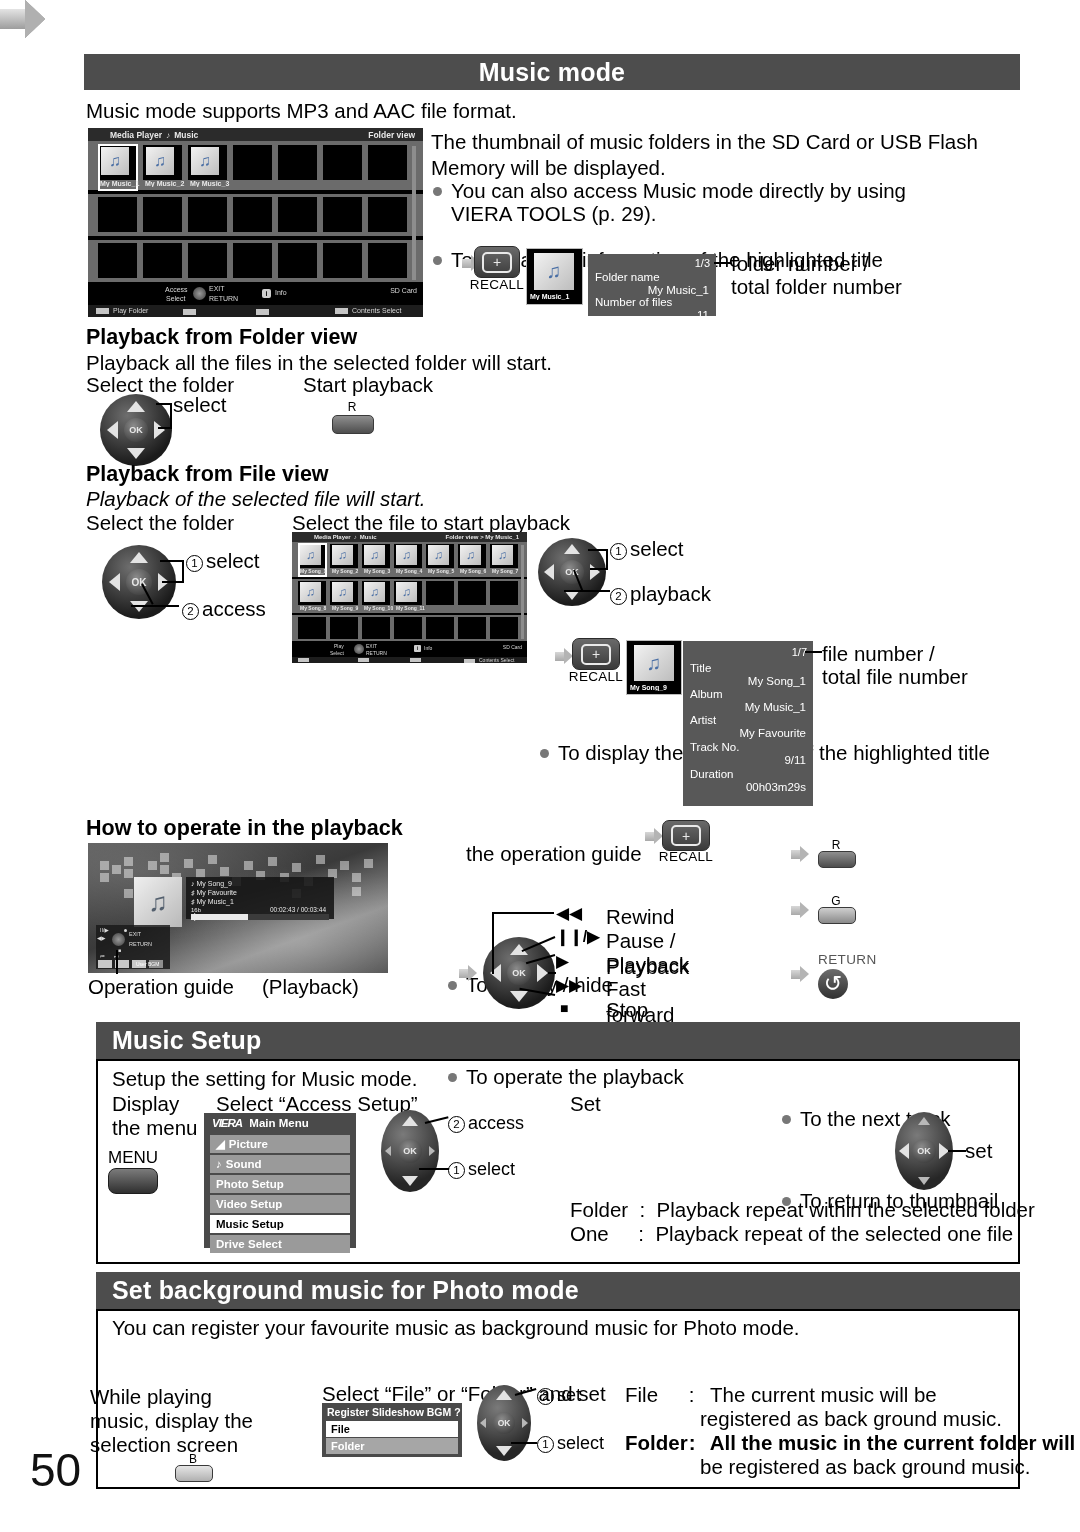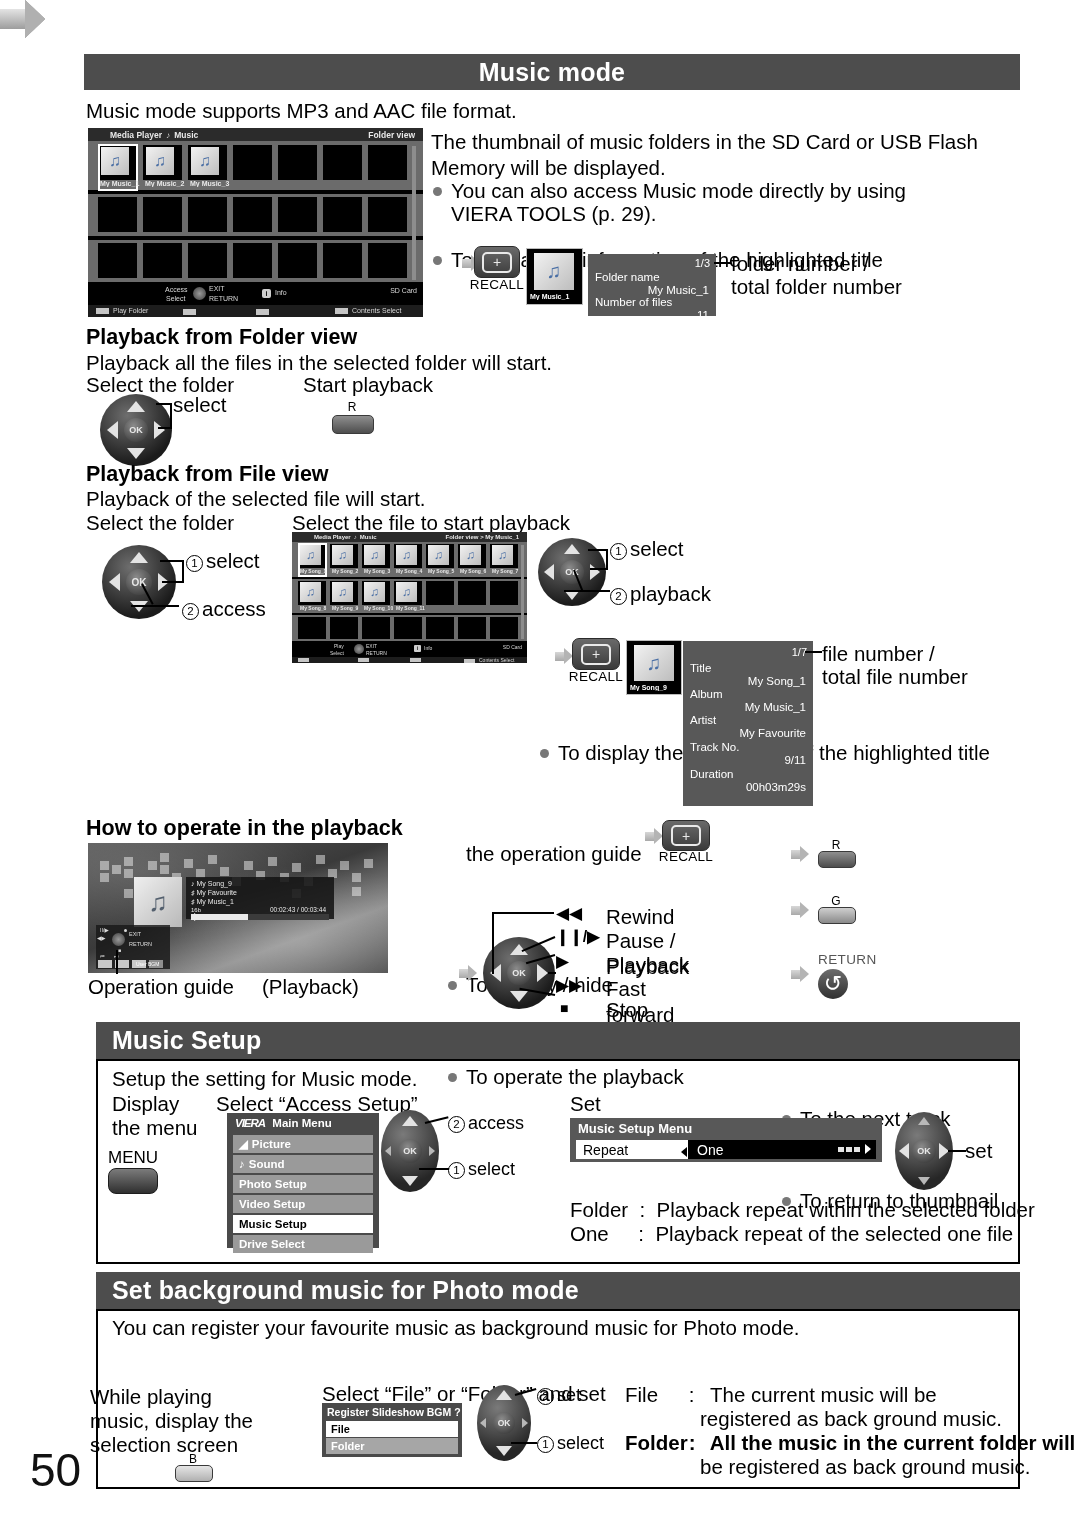--- a/index.html
+++ b/index.html
@@ -263,21 +263,21 @@
       <span class="b"></span>
       <span class="h"></span>
     </div>
 
   <div class="ckey r" style="left:332px;top:400px;width:40px;height:32px;">
     <div class="lbl" style="top:0;">R</div>
     <div class="pad" style="top:15px;width:40px;height:17px;"></div>
   </div>
 
   <div class="abs bold-h" style="left:86px;top:462px;">Playback from File view</div>
-  <div class="abs body-txt" style="left:86px;top:486px;">Playback of the selected file will start.</div>
+  <div class="abs body-txt" style="left:86px;top:486px;font-style:italic;">Playback of the selected file will start.</div>
   <div class="abs body-txt" style="left:86px;top:510px;">Select the folder</div>
   <div class="abs body-txt" style="left:292px;top:510px;">Select the file to start playback</div>
 
   <div class="dpad" style="left:102px;top:545px;width:74px;height:74px;">
     <div class="ar up" style="top:7px;border-left:9px solid transparent;border-right:9px solid transparent;border-bottom:11px solid #e3e3e3;"></div>
     <div class="ar dn" style="bottom:7px;border-left:9px solid transparent;border-right:9px solid transparent;border-top:11px solid #e3e3e3;"></div>
     <div class="ar lf" style="left:7px;border-top:9px solid transparent;border-bottom:9px solid transparent;border-right:11px solid #e3e3e3;"></div>
     <div class="ar rt" style="right:7px;border-top:9px solid transparent;border-bottom:9px solid transparent;border-left:11px solid #e3e3e3;"></div>
     <div class="ok" style="width:26px;height:26px;font-size:10px;">OK</div>
   </div>
@@ -611,21 +611,21 @@
     <div class="lbl">MENU</div>
     <div class="pad" style="top:20px;width:48px;height:24px;"></div>
   </div>
   <div class="ga-l" style="left:166px;top:1153px;width:48px;height:38px;">
       <span class="b"></span>
       <span class="h"></span>
     </div>
 
   <div class="abs body-txt" style="left:216px;top:1091px;">Select “Access Setup”</div>
 
-  <div class="vmenu" style="left:227px;top:1113px;width:152px;height:135px;">
+  <div class="vmenu" style="left:204px;top:1113px;width:152px;height:135px;">
     <div class="hd" style="top:4px;padding-left:8px;font-size:11.5px;">
       <span style="font-style:italic;letter-spacing:-1px;font-weight:bold;">VIERA</span>
       <span style="margin-left:4px;">Main Menu</span>
     </div>
     <div class="it" style="top:22px;height:18px;font-size:11.5px;">
         <span style="margin-right:4px;">◢</span>
         <span>Picture</span>
       </div>
     <div class="it" style="top:42px;height:18px;font-size:11.5px;">
         <span style="margin-right:4px;">♪</span>
@@ -661,30 +661,20 @@
     <span class="circnum">1</span><span>select</span>
   </div>
 
   <div class="ga-l" style="left:522px;top:1178px;width:48px;height:38px;">
       <span class="b"></span>
       <span class="h"></span>
     </div>
 
   <div class="abs body-txt" style="left:570px;top:1091px;">Set</div>
 
-  <div class="setpanel" style="left:570px;top:1118px;width:312px;height:44px;">
-    <div class="hd" style="left:8px;top:3px;font-size:13px;">Music Setup Menu</div>
-    <div class="lrow" style="left:6px;top:22px;width:112px;height:19px;font-size:14px;">Repeat</div>
-    <div class="rrow" style="left:118px;top:22px;width:188px;height:19px;font-size:14px;">
-      <span>One</span>
-      <span class="abs" style="right:16px;top:7px;width:22px;height:5px;background:repeating-linear-gradient(90deg,#e4e4e4 0 6px,#000 6px 8px);"></span>
-      <span class="abs" style="right:5px;top:4px;width:0;height:0;border-top:5px solid transparent;border-bottom:5px solid transparent;border-left:6px solid #fff;"></span>
-    </div>
-    <span class="abs" style="left:111px;top:29px;width:0;height:0;border-top:5px solid transparent;border-bottom:5px solid transparent;border-right:6px solid #000;"></span>
-  </div>
 
   <div class="dpad light" style="left:895px;top:1112px;width:58px;height:78px;">
     <div class="ar up" style="top:5px;border-left:6px solid transparent;border-right:6px solid transparent;border-bottom:8px solid #b8b8b8;"></div>
     <div class="ar dn" style="bottom:5px;border-left:6px solid transparent;border-right:6px solid transparent;border-top:8px solid #b8b8b8;"></div>
     <div class="ar lf" style="left:4px;border-top:8px solid transparent;border-bottom:8px solid transparent;border-right:10px solid #e3e3e3;"></div>
     <div class="ar rt" style="right:4px;border-top:8px solid transparent;border-bottom:8px solid transparent;border-left:10px solid #e3e3e3;"></div>
     <div class="ok" style="width:24px;height:24px;font-size:9px;">OK</div>
   </div>
   <div class="leader" style="left:948px;top:1150px;width:18px;height:2px;"></div>
   <div class="abs body-txt" style="left:965px;top:1138px;">set</div>

